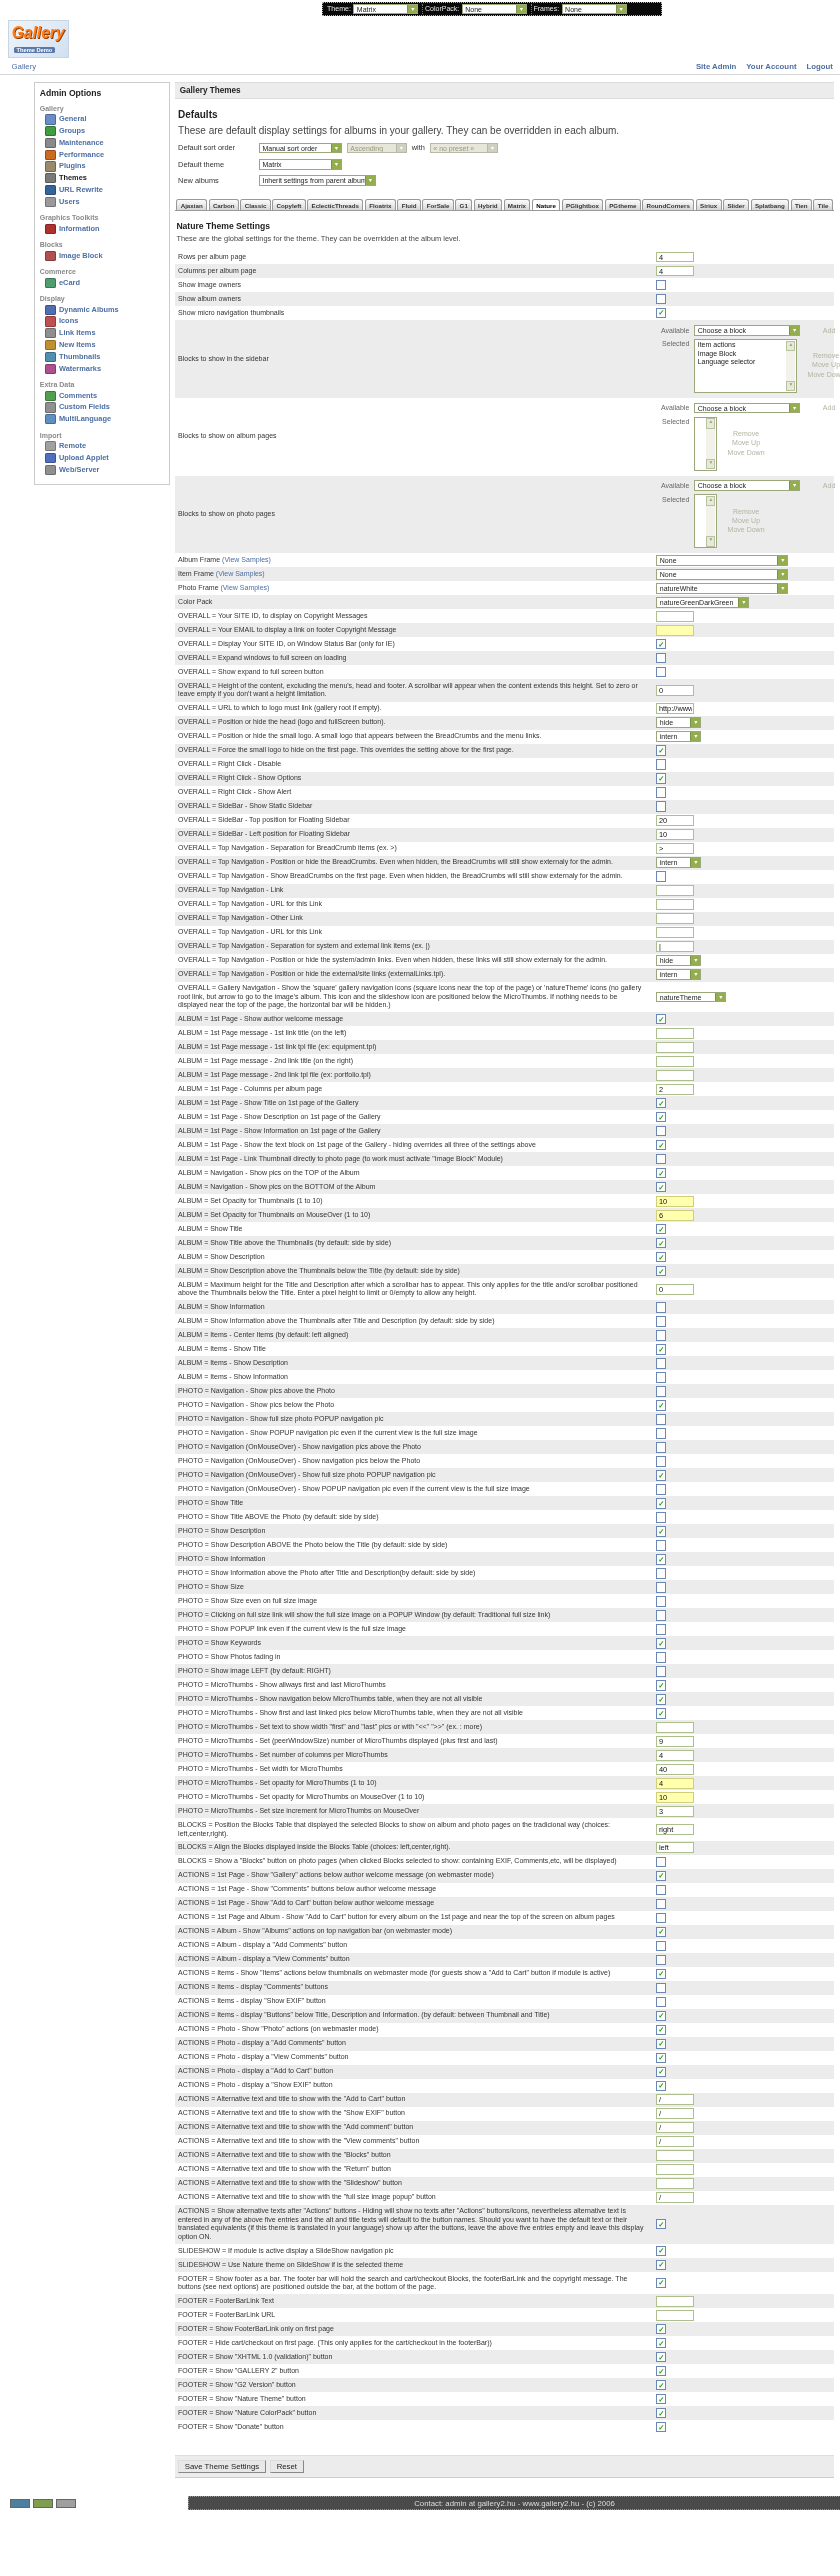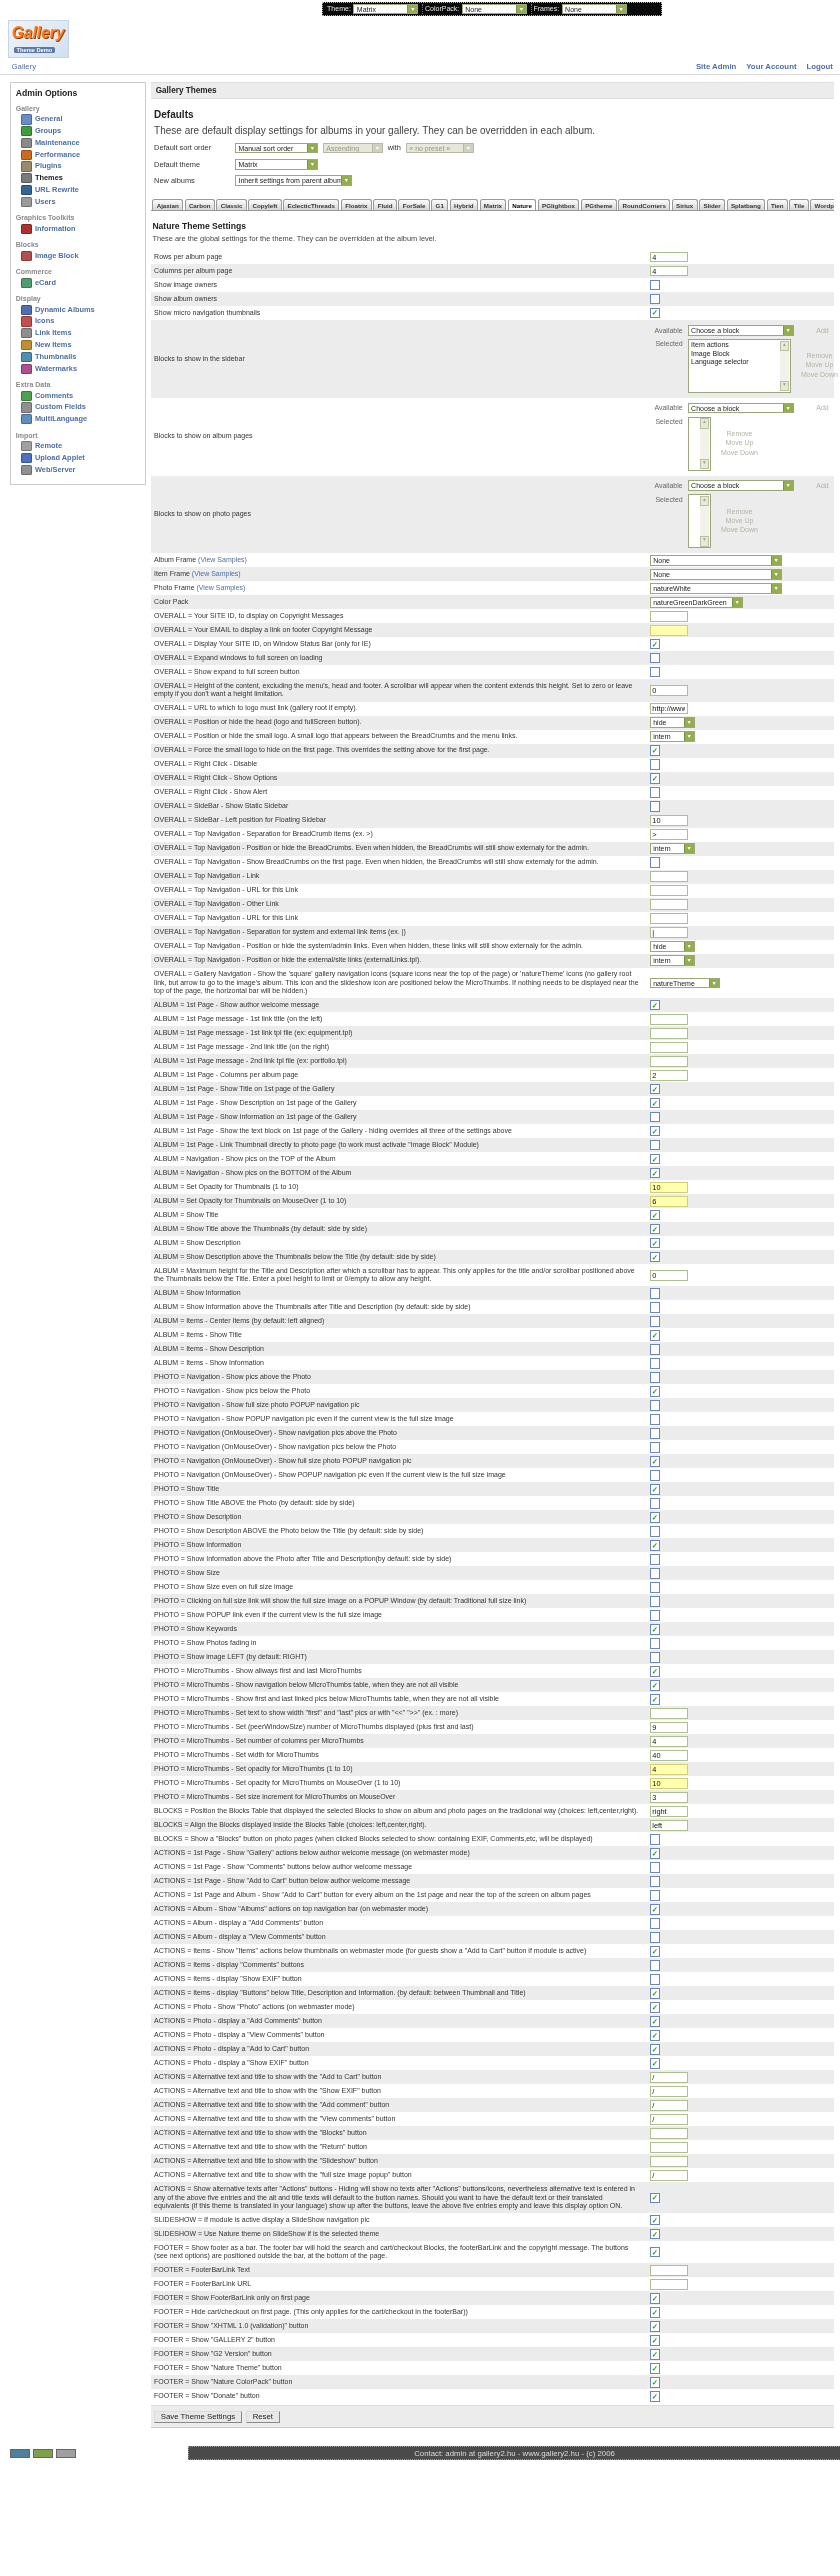--- a/index.html
+++ b/index.html
@@ -17,21 +17,21 @@
   .sel.dis .arr{background:#cfcfc2;border-left-color:#b8b8a8;color:#fff;}
   
   .logorow{padding:3.3px 0 1.6px 8.2px;}
   .logo{width:59px;height:36px;background:linear-gradient(135deg,#eef4fb 0%,#dfe9f5 60%,#cfe0f0 100%);border:0.8px solid #c8d4e2;position:relative;}
   .logo .lg1{position:absolute;left:2.5px;top:3.3px;font-size:15.6px;font-weight:bold;font-style:italic;color:#ff7d1a;text-shadow:0.8px 0.8px 0 #8a3c00;}
   .logo .lg2{position:absolute;left:4.9px;bottom:3.3px;font-size:5.7px;font-weight:bold;color:#fff;background:#5b79a8;padding:0 2.5px;border-radius:1.6px;}
   .navrow{display:flex;justify-content:space-between;align-items:center;padding:2.5px 8.2px 3.3px 11.5px;border-bottom:0.8px solid #d8d8d8;}
   .bluelink{color:#4e6fa3;text-decoration:none;font-size:7.8px;cursor:pointer;}
   .navlinks{display:flex;gap:9.9px;font-weight:bold;}
   
-  .layout{display:flex;align-items:flex-start;margin-top:0;}
+  .layout{display:flex;align-items:flex-start;margin-top:0;padding-left:24px;}
   .sidebar{flex:0 0 136px;margin:6.6px 0 0 9.9px;border:0.8px solid #ccc;background:#fff;padding:4.1px 3.3px 8.2px 4.9px;box-sizing:border-box;}
   .sb-title{font-size:8.6px;font-weight:bold;color:#222;margin:1.6px 0 3.3px 0;}
   .sb-sec{color:#8a8a8a;font-weight:bold;font-size:7px;margin:6.6px 0 1.6px 0;}
   .sb-item{display:flex;gap:3.3px;padding:0.8px 0 0.8px 5.7px;color:#4e6fa3;font-weight:bold;font-size:7.4px;cursor:pointer;}
   .sb-item.cur{color:#1a1a1a;}
   .sb-ic{width:8.2px;height:8.2px;border-radius:1.6px;flex:0 0 8.2px;border:0.8px solid rgba(0,0,0,.25);}
   .content{flex:1;margin:6.6px 6.6px 0 4.9px;min-width:0;}
   .pagehdr{background:#ececec;border:0.8px solid #ddd;border-left:none;border-right:none;padding:3.3px 4.9px;font-weight:bold;font-size:8.2px;color:#222;}
   
   .defaults{padding:6.6px 3.3px 1.6px 3.3px;}
@@ -61,21 +61,21 @@
   .blocks{display:flex;flex-direction:column;gap:3.3px;padding:3.3px 0;}
   .brow{display:flex;align-items:flex-start;gap:4.9px;}
   .blab{font-size:7px;color:#666;width:33px;text-align:right;padding-top:1.6px;}
   .gbtn{font-size:7px;color:#b3b3a3;width:48px;text-align:center;padding-top:1.6px;cursor:default;}
   .gcol{display:flex;flex-direction:column;gap:0.8px;margin-top:11.5px;}
   .lst{position:relative;border:0.8px solid #9aa87c;background:#fff;height:54px;box-sizing:border-box;}
   .lst .items{font-size:7px;line-height:8.2px;padding:1.6px 11.5px 1.6px 2.5px;color:#222;}
   .sbar{position:absolute;right:0.8px;top:0.8px;bottom:0.8px;width:9px;display:flex;flex-direction:column;justify-content:space-between;background:#f2f2ea;}
   .sbtn{height:8.2px;border:0.8px solid #b9c2a0;background:#e7eadb;color:#9aa87c;font-size:4.9px;line-height:6.6px;text-align:center;}
   
-  .savebar2{background:#ececec;border-top:0.8px solid #ddd;border-bottom:0.8px solid #ccc;padding:4.1px 3.3px;margin-top:2px;display:flex;gap:4.1px;}
+  .savebar2{background:#ececec;border-top:0.8px solid #ddd;border-bottom:0.8px solid #ccc;padding:4.1px 3.3px;margin-top:21px;display:flex;gap:4.1px;}
   .footer{display:flex;align-items:center;margin:18px 0 4.9px 9.9px;gap:4.9px;}
   .badge{width:19.7px;height:9px;border:0.8px solid #666;box-sizing:border-box;}
   .contactbar{margin-left:auto;width:653px;height:14px;background:#4a4a4a;border:0.8px dotted #9a9a9a;display:flex;align-items:center;justify-content:center;color:#ddd;font-size:7.8px;box-sizing:border-box;}
 </style>
 </head>
 <body>
 
 <div class="topbar">
     <span class="topsel">
       <span>Theme:</span>
@@ -531,20 +531,26 @@
             <div class="sctrl">
               <span class="cb"></span>
             </div>
           </div>
           <div class="srow alt">
             <div class="slabel">OVERALL = SideBar - Show Static Sidebar</div>
             <div class="sctrl">
               <span class="cb"></span>
             </div>
           </div>
+          <div class="srow">
+            <div class="slabel">OVERALL = SideBar - Top position for Floating Sidebar</div>
+            <div class="sctrl">
+              <input class="txt" type="text" value="20" style="">
+            </div>
+          </div>
           <div class="srow alt">
             <div class="slabel">OVERALL = SideBar - Left position for Floating Sidebar</div>
             <div class="sctrl">
               <input class="txt" type="text" value="10" style="">
             </div>
           </div>
           <div class="srow">
             <div class="slabel">OVERALL = Top Navigation - Separation for BreadCrumb items (ex. &gt;)</div>
             <div class="sctrl">
               <input class="txt" type="text" value="&gt;" style="">

